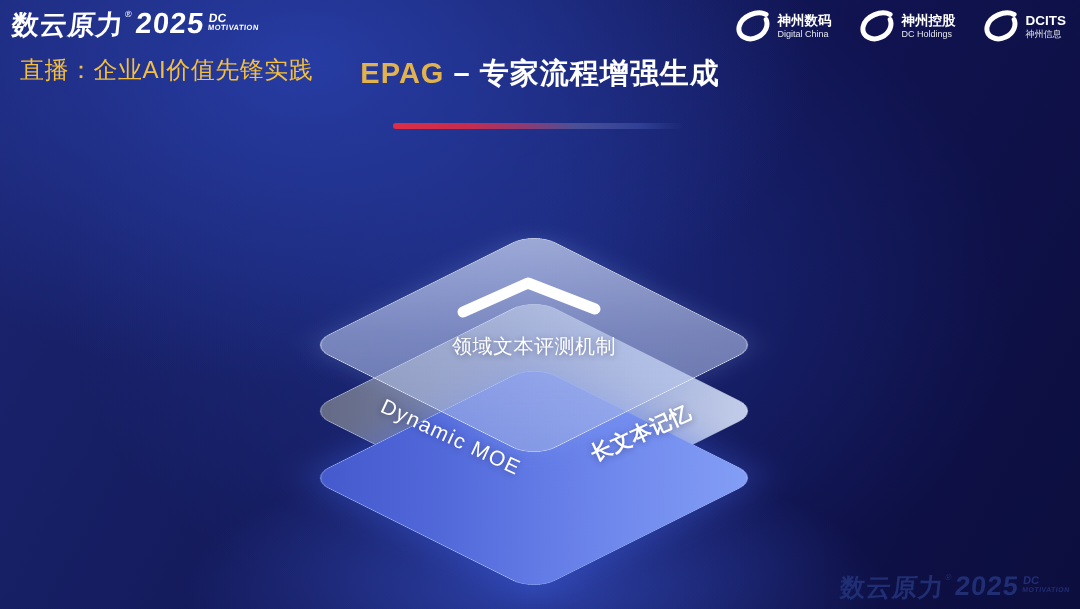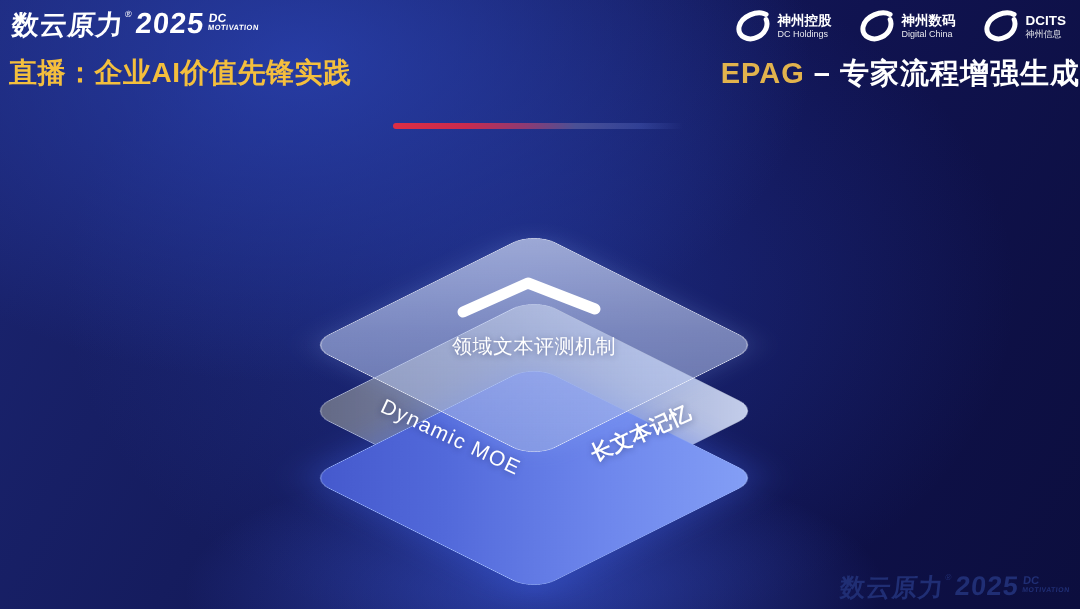--- a/index.html
+++ b/index.html
@@ -13,28 +13,28 @@
   }
   
   .brand{position:absolute;display:flex;align-items:flex-start;transform:skewX(-6deg);white-space:nowrap;}
   .brand-topleft{left:12px;top:7px;}
   .brand-cn{font-size:27px;font-weight:bold;letter-spacing:1px;}
   .brand-reg{font-size:9px;margin-top:2px;}
   .brand-year{font-size:29px;font-weight:bold;margin-left:5px;letter-spacing:1px;}
   .brand-sub{display:flex;flex-direction:column;margin-left:4px;margin-top:5px;line-height:1;}
   .brand-sub-top{font-size:12px;font-weight:bold;}
   .brand-sub-bottom{font-size:7.5px;font-weight:bold;letter-spacing:0.5px;}
-  .live{position:absolute;left:9px;top:54px;font-size:28px;font-weight:bold;color:#f4bf3d;letter-spacing:0.5px;}
+  .live{position:absolute;left:20px;top:54px;font-size:24px;font-weight:normal;color:#f4bf3d;letter-spacing:0.5px;}
   .partners{position:absolute;right:14px;top:10px;display:flex;gap:26px;}
   .partner{display:flex;align-items:center;gap:6px;}
   .p-text{display:flex;flex-direction:column;line-height:1.2;}
   .p-line1{font-size:13.5px;font-weight:bold;}
   .p-line2{font-size:9px;opacity:.9;}
   
-  .epag-title{position:absolute;left:0;right:0;top:54px;text-align:right;font-size:29px;font-weight:bold;letter-spacing:1px;}
+  .epag-title{position:absolute;left:0;right:0;top:54px;text-align:center;font-size:29px;font-weight:bold;letter-spacing:1px;}
   .gold{color:#e2b34d;}
   .divider{position:absolute;left:393px;top:123px;width:290px;height:6px;border-radius:3px;
     background:linear-gradient(90deg,#dd2e44 0%,#c92b4e 25%,#8f3a72 45%,#4a5096 63%,rgba(95,115,205,.30) 85%,rgba(95,115,205,0) 100%);}
   .subtitle-en{position:absolute;left:0;right:0;top:152px;text-align:center;font-size:28px;font-weight:600;letter-spacing:0.2px;}
   .subtitle-en .word{margin:0 5px;}
   
   .layer{position:absolute;width:318px;height:318px;border-radius:30px;transform:rotateX(60deg) rotateZ(45deg);}
   .layer-mid{left:374px;top:251px;z-index:1;
     background:linear-gradient(45deg, rgba(102,107,132,0.95) 0%, rgba(148,158,190,0.82) 45%, rgba(192,204,235,0.85) 75%, rgba(222,232,255,0.88) 100%);
     border:1px solid rgba(235,242,255,0.45);}
@@ -73,33 +73,33 @@
   <div class="live">直播：企业AI价值先锋实践</div>
 
   <div class="partners">
     <div class="partner">
       <svg width="38" height="32" viewBox="0 0 38 32">
         <g transform="rotate(-18 19 16)">
             <path d="M35 9 C 28 2, 11 3, 5.5 12.5 C 1 21, 9.5 29.5, 20 28 C 29 26.7, 34 20, 33.5 14" stroke="#fff" stroke-width="5" fill="none" stroke-linecap="round"></path>
           </g>
       </svg>
       <div class="p-text">
-        <span class="p-line1">神州控股</span>
-        <span class="p-line2">DC Holdings</span>
+        <span class="p-line1">神州数码</span>
+        <span class="p-line2">Digital China</span>
       </div>
     </div>
     <div class="partner">
       <svg width="38" height="32" viewBox="0 0 38 32">
         <g transform="rotate(-18 19 16)">
             <path d="M35 9 C 28 2, 11 3, 5.5 12.5 C 1 21, 9.5 29.5, 20 28 C 29 26.7, 34 20, 33.5 14" stroke="#fff" stroke-width="5" fill="none" stroke-linecap="round"></path>
           </g>
       </svg>
       <div class="p-text">
-        <span class="p-line1">神州数码</span>
-        <span class="p-line2">Digital China</span>
+        <span class="p-line1">神州控股</span>
+        <span class="p-line2">DC Holdings</span>
       </div>
     </div>
     <div class="partner">
       <svg width="38" height="32" viewBox="0 0 38 32">
         <g transform="rotate(-18 19 16)">
             <path d="M35 9 C 28 2, 11 3, 5.5 12.5 C 1 21, 9.5 29.5, 20 28 C 29 26.7, 34 20, 33.5 14" stroke="#fff" stroke-width="5" fill="none" stroke-linecap="round"></path>
           </g>
       </svg>
       <div class="p-text">
         <span class="p-line1">DCITS</span>

